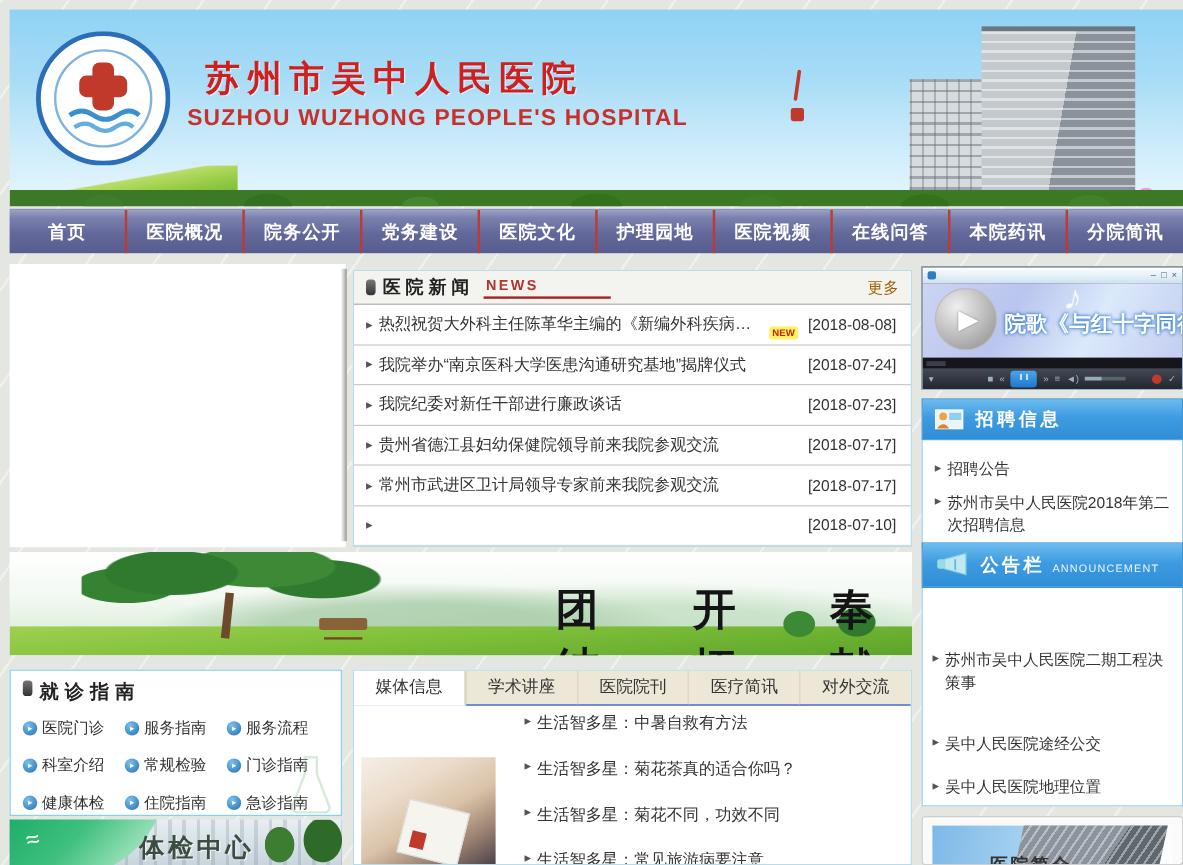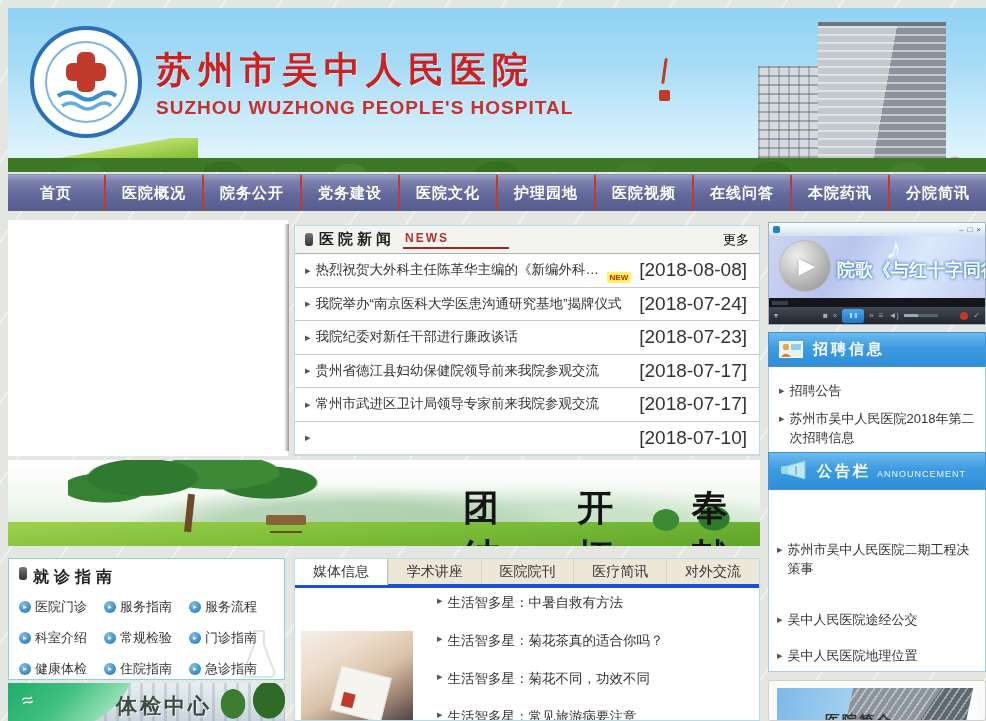--- a/index.html
+++ b/index.html
@@ -12,22 +12,22 @@
     position:relative;
   }
   .abs { position:absolute; }
 
   
   .header { left:8px; top:8px; width:978px; height:164px;
     background:linear-gradient(180deg,#8fd2f4 0%,#a8dcf6 35%,#cdecfb 70%,#e8f7fe 100%);
     overflow:hidden; }
   .logo { left:22px; top:18px; width:112px; height:112px; }
   .title-block { left:148px; top:38px; }
-  .cn-name { font-size:36px; font-weight:bold; color:#cf1f1f; letter-spacing:6px;
-    font-family:Liberation Sans, sans-serif; text-shadow:1px 1px 0 rgba(255,255,255,.6); }
+  .cn-name { font-size:29px; font-weight:bold; color:#cf1f1f; letter-spacing:6px;
+    font-family:Liberation Sans, sans-serif; text-shadow:1px 1px 0 rgba(255,255,255,.6);margin-left:15px; }
   .en-name { font-size:19px; font-weight:bold; color:#c8312b; letter-spacing:1px; margin-top:2px; }
   .seal { left:648px; top:50px; width:16px; height:40px; }
   .seal .stroke { width:3px; height:26px; background:#c0392b; margin:0 auto; border-radius:2px; transform:rotate(8deg); }
   .seal .stamp { width:11px; height:11px; background:#c0392b; margin:6px auto 0; border-radius:2px; }
   
   .building-zone { right:0; top:0; width:246px; height:164px; overflow:hidden; }
   .tower { position:absolute; left:78px; top:14px; width:128px; height:140px;
     background:
       repeating-linear-gradient(180deg, rgba(255,255,255,.5) 0 2px, rgba(0,0,0,0) 2px 8px),
       linear-gradient(100deg,#c3c9cd 0 52%, #8a939b 52% 100%);
@@ -71,30 +71,30 @@
   
   .news-box { left:294px; top:225px; width:466px; height:231px; background:#fff;
     border:1px solid #b7dcea; }
   .news-header { height:28px; display:flex; align-items:center; padding:0 10px;
     background:#f3f3ef; border-bottom:1px solid #b0b0a8; }
   .bullet { width:8px; height:13px; background:linear-gradient(180deg,#777,#333);
     border-radius:3px; margin-right:6px; }
   .news-title { font-size:15px; font-weight:bold; color:#222; letter-spacing:4px; }
   .news-sub { margin-left:8px; font-size:12px; font-weight:bold; color:#b3342e;
     letter-spacing:2px; border-bottom:2px solid #a42420; padding:0 60px 2px 2px; }
-  .news-more { margin-left:auto; font-size:13px; color:#000000; cursor:pointer; }
+  .news-more { margin-left:auto; font-size:13px; color:#a16207; cursor:pointer; }
   .news-list { list-style:none; }
   .news-list li { height:33.5px; display:flex; align-items:center; padding:0 12px 0 10px;
     border-bottom:1px solid #c9c9c9; font-size:13.5px; color:#333; }
   .news-list li:last-child { border-bottom:1px solid #d7d7d7; }
   .li-arrow { color:#555; font-size:11px; margin-right:5px; }
   .li-text { white-space:nowrap; overflow:hidden; text-overflow:ellipsis; cursor:pointer; }
   .badge-new { background:#fff266; color:#cc2200; font-size:8px; font-weight:bold;
     padding:1px 3px; margin-left:4px; border-radius:2px; flex:none;margin-top:14px; }
-  .li-date { margin-left:auto; padding-left:8px; color:#333; font-size:19px; flex:none; }
+  .li-date { margin-left:auto; padding-left:8px; color:#333; font-size:13px; flex:none; }
 
   
   .player { left:768px; top:222px; width:218px; height:103px; border:1px solid #9db3c4;
     background:#222; display:flex; flex-direction:column; }
   .p-titlebar { height:13px; background:linear-gradient(180deg,#fdfeff,#cfe2ef);
     display:flex; align-items:center; padding:0 4px; }
   .p-appicon { width:7px; height:7px; background:#2d7cc4; border-radius:2px; }
   .p-winbtns { margin-left:auto; display:flex; gap:4px; font-size:8px; line-height:8px; color:#51677a; }
   .p-winbtns span { cursor:pointer; }
   .p-screen { height:62px; position:relative;
@@ -190,21 +190,21 @@
   .checkup-swoosh { position:absolute; left:-28px; top:-6px; width:140px; height:52px;
     background:linear-gradient(110deg,#17a864 0%,#3fc07e 55%,#a9e6c4 100%);
     transform:skewX(-28deg); border-radius:0 0 40px 0; }
   .checkup-logo { position:absolute; left:14px; top:6px; color:#fff; font-size:20px; transform:rotate(-12deg); }
   .checkup-text { position:absolute; left:108px; top:9px; font-size:21px; font-weight:bold;
     color:#3c4c42; letter-spacing:3px; text-shadow:1px 1px 0 rgba(255,255,255,.7); }
 
   
   .tabs-box { left:294px; top:558px; width:466px; height:163px; background:#fff;
     border:1px solid #b7dcea; overflow:hidden; }
-  .tab-row { height:29px; display:flex; background:#ece7d7; border-bottom:4px solid #1d4ed8; }
+  .tab-row { height:29px; display:flex; background:#ece7d7; border-bottom:1px solid #1d4ed8; }
   .tab { flex:1; display:flex; align-items:center; justify-content:center; font-size:14px;
     color:#333; cursor:pointer; border-left:1px solid #d8d3c3; }
   .tab:first-child { border-left:none; }
   .tab.active { background:#fff; border-bottom:1px solid #fff; margin-bottom:-1px;
     border-right:1px solid #cfcabb; }
   .tab-img { position:absolute; left:6px; top:72px; width:112px; height:91px;
     background:linear-gradient(150deg,#f4efe8 0%,#ecdccb 30%,#d9c2a8 55%,#9a8070 78%,#4a3e48 100%); }
   .tab-mag { position:absolute; left:34px; top:40px; width:52px; height:46px; background:#f6f4ef;
     transform:rotate(14deg); border:1px solid #ddd; }
   .tab-mag i { position:absolute; left:8px; bottom:6px; width:12px; height:14px; background:#c0392b; }

